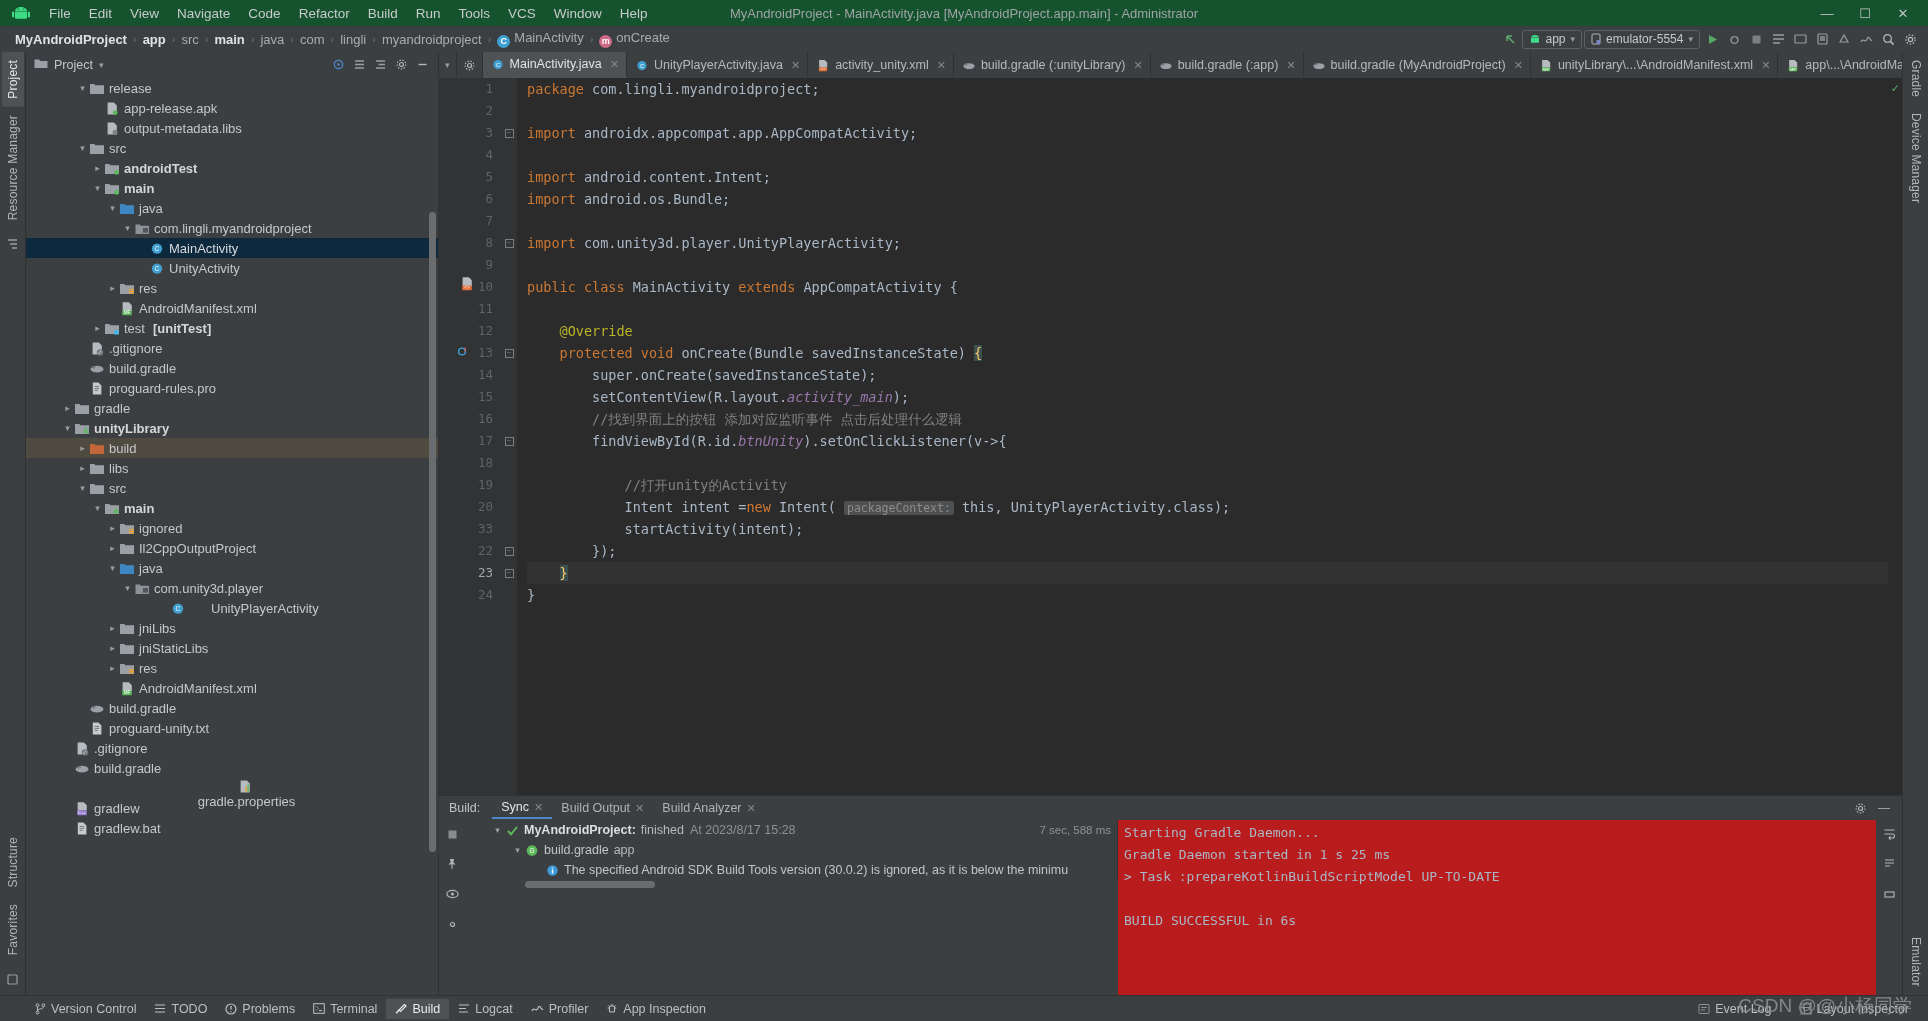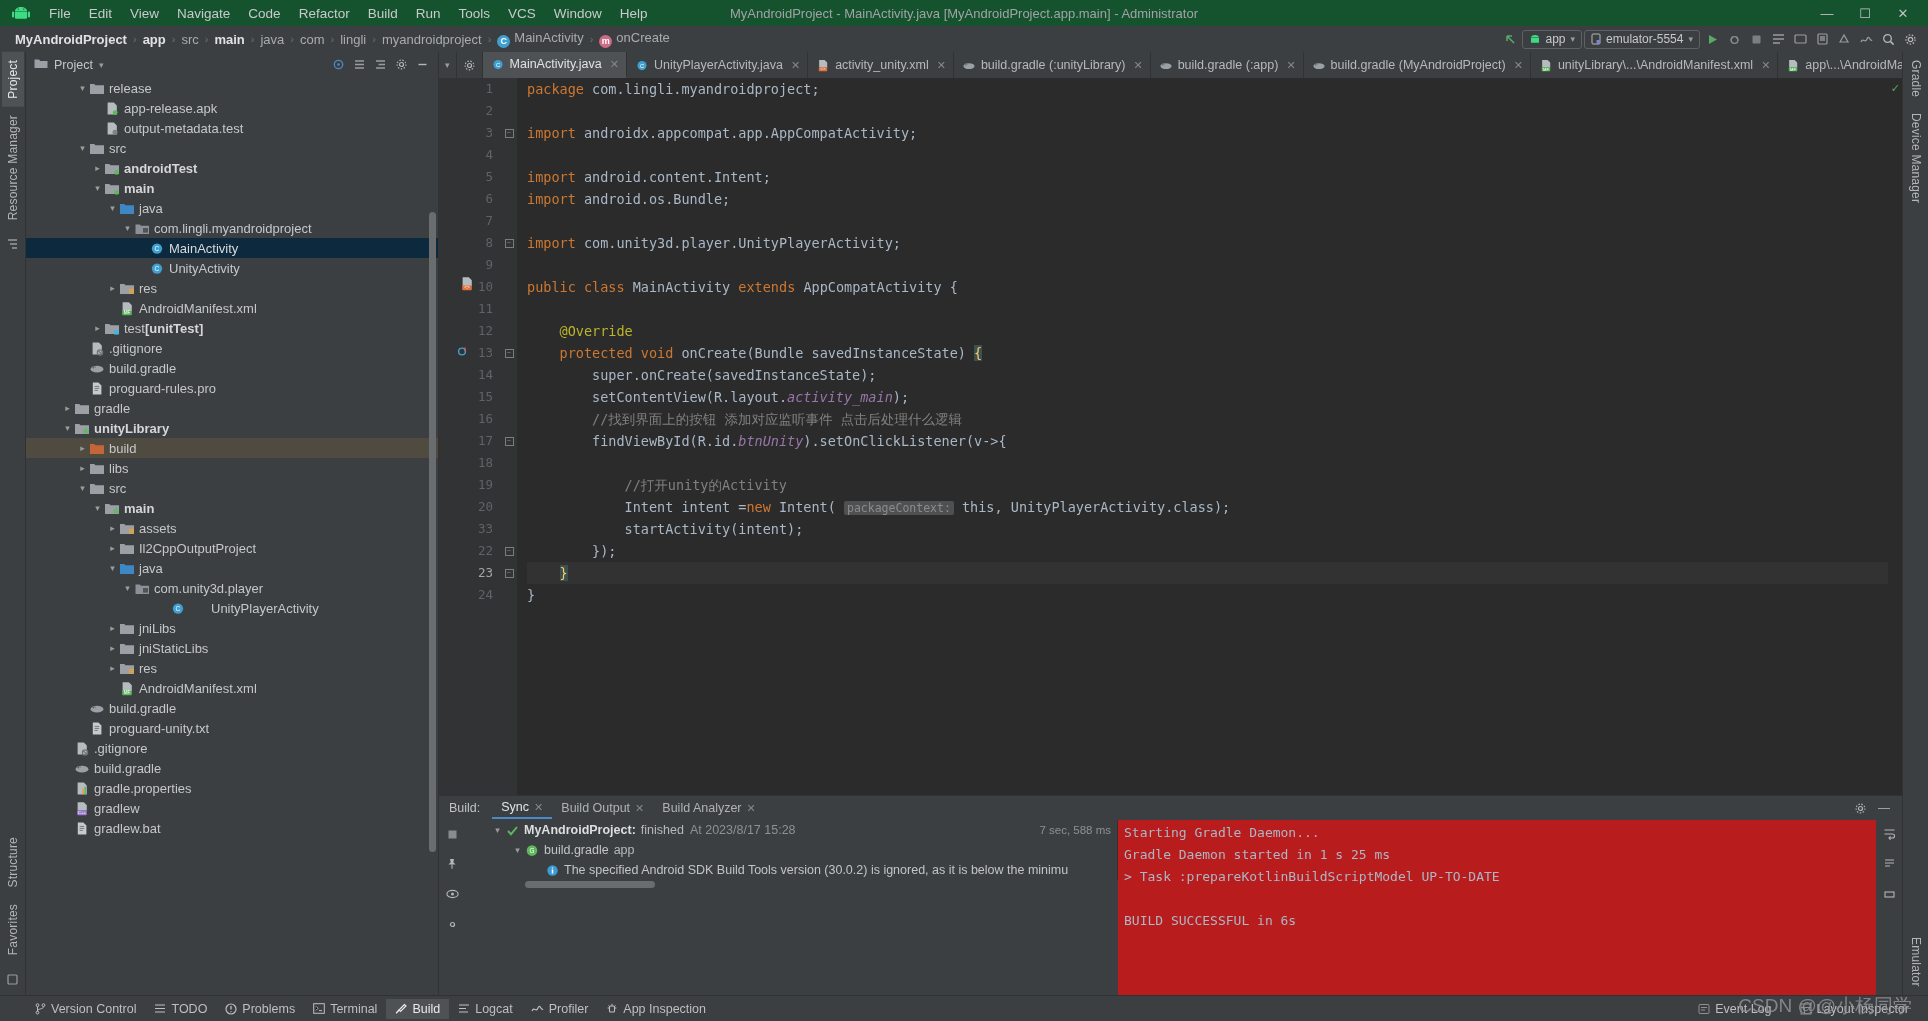--- a/index.html
+++ b/index.html
@@ -55,21 +55,21 @@
   .ph-ico{width:20px;height:20px;display:flex;align-items:center;justify-content:center;font-size:12px;color:#a9abad;border-radius:3px;}
   .tree{flex:1;overflow:hidden;position:relative;padding-top:1px;}
   .trow{height:20px;display:flex;align-items:center;font-size:13px;color:#c5c7c9;white-space:nowrap;padding-right:6px;cursor:default;}
   .trow.sel{background:#0d293e;color:#d7d9db;}
   .trow.build-sel{background:#4f4b41;}
   .arrow{width:13px;flex:none;text-align:center;color:#9a9c9e;font-size:9px;}
   .arrow.none{color:transparent;}
   .ticon{width:16px;height:16px;flex:none;margin-right:4px;display:flex;align-items:center;justify-content:center;}
   .tlabel{font-size:13px;}
   .tlabel.b{font-weight:bold;color:#d4d6d8;}
-  .tsub{color:#8b8d8f;margin-left:0;}
+  .tsub{color:#8b8d8f;margin-left:8px;}
   .scroll-v{position:absolute;right:2px;width:7px;background:#6a6d6f;border-radius:4px;}
 
   
   .editor-col{flex:1;display:flex;flex-direction:column;min-width:0;background:#2b2b2b;}
   .tabsbar{height:26px;background:#3c3f41;display:flex;align-items:stretch;flex:none;overflow:hidden;}
   .etab{display:flex;align-items:center;gap:5px;padding:0 7px 0 8px;font-size:12.5px;color:#b6b8ba;white-space:nowrap;
         border-right:1px solid #323232;}
   .etab.active{background:#4e5254;color:#e0e2e4;border-bottom:2px solid transparent;}
   .etab .x{color:#85888a;font-size:11px;margin-left:3px;}
   .ficon{width:14px;height:14px;flex:none;display:flex;align-items:center;justify-content:center;}
@@ -338,21 +338,21 @@
             <span class="tlabel">app-release.apk</span>
           </div>
           <div class="trow" style="padding-left: 65px;">
             <span class="arrow none"></span>
             <span class="ticon">
               <svg width="16" height="15" viewBox="0 0 16 15">
                 <path d="M3.6 1.4h6.2l3 3V13.6H3.6z" fill="#b6bbbf"></path>
                 <circle cx="11" cy="11.3" r="2.5" fill="#7d8387"></circle>
               </svg>
             </span>
-            <span class="tlabel">output-metadata.test</span>
+            <span class="tlabel">output-metadata.libs</span>
           </div>
           <div class="trow" style="padding-left: 50px;">
             <span class="arrow">▾</span>
             <span class="ticon">
               <svg width="16" height="15" viewBox="0 0 16 15">
                 <path d="M1 3h4.3l1.1 1.3H15V13H1z" fill="#9aa0a6"></path>
               </svg>
             </span>
             <span class="tlabel">src</span>
           </div>
@@ -536,21 +536,21 @@
             <span class="tlabel b">main</span>
           </div>
           <div class="trow" style="padding-left: 80px;">
             <span class="arrow">▸</span>
             <span class="ticon">
               <svg width="16" height="15" viewBox="0 0 16 15">
                 <path d="M1 3h4.3l1.1 1.3H15V13H1z" fill="#9aa0a6"></path>
                 <path d="M10 8.6h5M10 10.4h5M10 12.2h5" stroke="#e5a13a" stroke-width="1.3"></path>
               </svg>
             </span>
-            <span class="tlabel">assets</span>
+            <span class="tlabel">ignored</span>
           </div>
           <div class="trow" style="padding-left: 80px;">
             <span class="arrow">▸</span>
             <span class="ticon">
               <svg width="16" height="15" viewBox="0 0 16 15">
                 <path d="M1 3h4.3l1.1 1.3H15V13H1z" fill="#9aa0a6"></path>
               </svg>
             </span>
             <span class="tlabel">Il2CppOutputProject</span>
           </div>
@@ -658,21 +658,21 @@
             <span class="arrow none"></span>
             <span class="ticon">
               <svg width="16" height="15" viewBox="0 0 16 15">
                 <ellipse cx="8" cy="8.2" rx="6.4" ry="3.4" fill="#9aa0a6"></ellipse>
                 <path d="M3 6.5c1.2-1.4 3-1.2 4 .2" stroke="#6e7478" stroke-width="1" fill="none"></path>
                 <circle cx="4.4" cy="6.8" r=".7" fill="#4b5054"></circle>
               </svg>
             </span>
             <span class="tlabel">build.gradle</span>
           </div>
-          <div class="trow" style="padding-left: 35px;">
+          <div class="trow" style="padding-left: 35px; flex-direction: column;">
             <span class="arrow none"></span>
             <span class="ticon">
               <svg width="16" height="15" viewBox="0 0 16 15">
                 <path d="M3.6 1.4h6.2l3 3V13.6H3.6z" fill="#b6bbbf"></path>
                 <rect x="8.4" y="7.6" width="1.5" height="5.4" fill="#e5a13a"></rect>
                 <rect x="10.4" y="5.6" width="1.5" height="7.4" fill="#5db85c"></rect>
               </svg>
             </span>
             <span class="tlabel">gradle.properties</span>
           </div>

